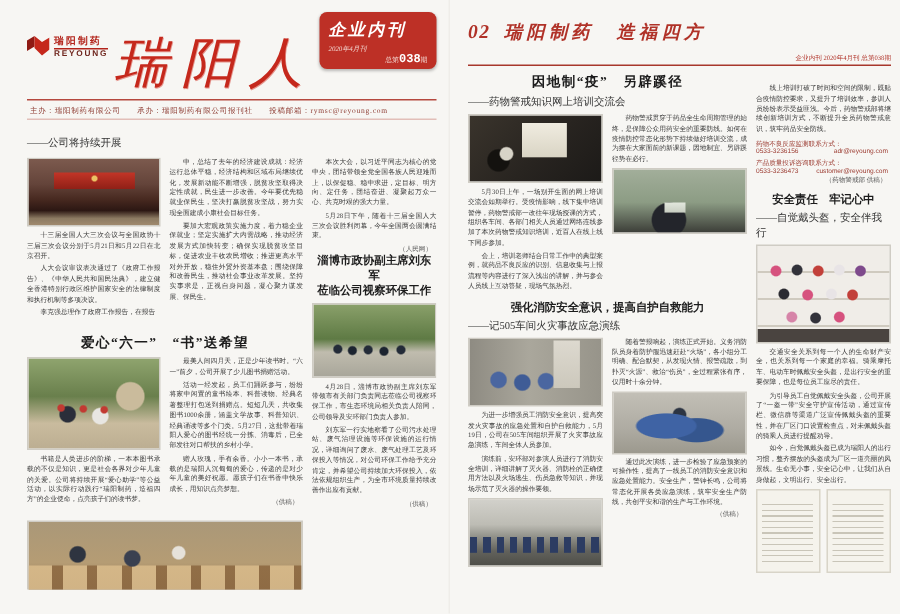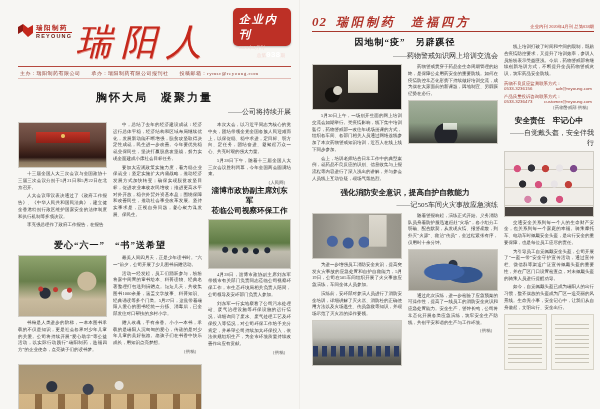--- a/index.html
+++ b/index.html
@@ -9,50 +9,50 @@
   .page1{width:300px;padding:0 8px 0 18px;border-right:1px solid #efede9;}
   .page2{width:300px;padding:0 6px 0 12px;}
 
   
   .p1-header{position:relative;height:86px;}
   .logo{position:absolute;left:0;top:24px;display:flex;align-items:flex-start;gap:3px;}
   .logo-text{display:flex;flex-direction:column;line-height:1.1;}
   .logo-cn{font-size:6.5px;font-weight:bold;color:#b3241b;letter-spacing:1.5px;}
   .logo-en{font-size:5.5px;font-weight:bold;color:#6e241c;letter-spacing:1.2px;border-top:1px solid #b3241b;margin-top:1px;font-family:"Liberation Sans",sans-serif;}
   .paper-title{position:absolute;left:58px;top:18px;font-size:36px;font-weight:normal;font-style:italic;color:#c5281c;letter-spacing:9px;white-space:nowrap;text-shadow:0.5px 0.5px 0 #e5968e;}
-  .badge{position:absolute;right:0;top:8px;width:58px;height:38px;background:#bd3026;border-radius:5px;color:#fff;padding:4px 6px 3px;box-sizing:border-box;box-shadow:0 1px 2px rgba(0,0,0,.25);}
+  .badge{position:absolute;right:0;top:8px;width:78px;height:38px;background:#bd3026;border-radius:5px;color:#fff;padding:4px 6px 3px;box-sizing:border-box;box-shadow:0 1px 2px rgba(0,0,0,.25);}
   .badge-l1{font-size:11px;font-weight:bold;font-style:italic;letter-spacing:2px;}
   .badge-l2{font-size:4.6px;color:#f3d6d0;margin-top:3px;font-style:italic;}
   .badge-l3{font-size:4.6px;color:#f3d6d0;text-align:right;}
   .badge-num{font-size:8px;font-weight:bold;color:#fff;font-family:Liberation Mono, monospace;}
   .masthead{position:absolute;left:0;right:0;top:66px;border-top:1.5px solid #b5483e;border-bottom:1px solid #e2beb8;padding:3px 2px 2px;font-size:5px;color:#8e3c33;letter-spacing:.5px;}
 
   
   .h-main{text-align:center;font-size:11px;font-weight:bold;color:#1c1c1c;letter-spacing:2px;}
-  .h-sub{text-align:right;font-size:7px;color:#333;margin-top:2px;}
+  .h-sub{text-align:left;font-size:7px;color:#333;margin-top:2px;}
   .h2-main{text-align:center;font-size:9px;font-weight:bold;color:#1c1c1c;letter-spacing:1px;}
   .h3-main{text-align:center;font-size:7.6px;font-weight:bold;color:#1c1c1c;line-height:1.3;}
   .p{font-size:4.5px;line-height:1.5;color:#3a3a3a;text-align:justify;text-indent:2em;margin:0 0 2px;}
   .credit{font-size:4.4px;color:#555;text-align:right;padding-right:3px;margin:1px 0 0;}
   .contact-label{font-size:4.4px;color:#9b3a30;margin-top:3px;}
   .contact-line{font-size:4.4px;color:#9b3a30;display:flex;justify-content:space-between;padding-right:2px;font-family:"Liberation Sans",sans-serif;}
 
   
   .a1head{margin-top:4px;}
   .main{display:flex;gap:6px;margin-top:5px;height:288px;overflow:hidden;}
   .left-region{width:184px;flex:none;}
   .col3{flex:1;overflow:hidden;}
   .a1cols{display:flex;gap:6px;height:112px;overflow:hidden;}
   .a1cols .col{width:89px;flex:none;}
   .a2head{margin:5px 0 3px;}
   .a2row{display:flex;gap:6px;height:106px;overflow:hidden;}
   .a2row .col{width:89px;flex:none;}
   .zibo-head{margin-top:1px;}
 
-  .p2-header{position:relative;height:32px;padding-top:12px;border-bottom:1.5px solid #a8372c;box-sizing:border-box;}
+  .p2-header{position:relative;height:44px;padding-top:12px;border-bottom:1.5px solid #a8372c;box-sizing:border-box;}
   .p2-brand{color:#b03228;font-weight:bold;font-style:italic;white-space:nowrap;}
   .p2num{font-size:13px;letter-spacing:1px;}
   .p2slogan{font-size:12px;letter-spacing:3px;margin-left:5px;}
   .p2right{position:absolute;right:0;bottom:2px;font-size:4.4px;color:#b03228;}
   .p2main{display:flex;gap:6px;margin-top:4px;height:368px;overflow:hidden;}
   .p2left{width:186px;flex:none;}
   .p2col3{flex:1;overflow:hidden;padding-top:8px;}
   .b1row,.b2row{display:flex;gap:6px;overflow:hidden;}
   .b1row{height:118px;margin-top:3px;}
   .b2row{height:192px;margin-top:3px;}
@@ -111,21 +111,20 @@
       <div class="paper-title">瑞阳人</div>
       <div class="badge">
         <div class="badge-l1">企业内刊</div>
         <div class="badge-l2">2020年4月刊</div>
         <div class="badge-l3"><span>总第</span><span class="badge-num">038</span><span>期</span></div>
       </div>
       <div class="masthead">主办：瑞阳制药有限公司　　承办：瑞阳制药有限公司报刊社　　投稿邮箱：rymsc@reyoung.com</div>
     </header>
 
     <div class="a1head">
-      <div class="h-main">胸怀大局　凝聚力量</div>
       <div class="h-sub">——公司将持续开展</div>
     </div>
 
     <div class="main">
       <div class="left-region">
         <div class="a1cols">
           <div class="col">
             <div class="ph ph-congress"></div>
             <p class="p">十三届全国人大三次会议与全国政协十三届三次会议分别于5月21日和5月22日在北京召开。</p>
             <p class="p">人大会议审议表决通过了《政府工作报告》、《中华人民共和国民法典》，建立健全香港特别行政区维护国家安全的法律制度和执行机制等多项决议。</p>

